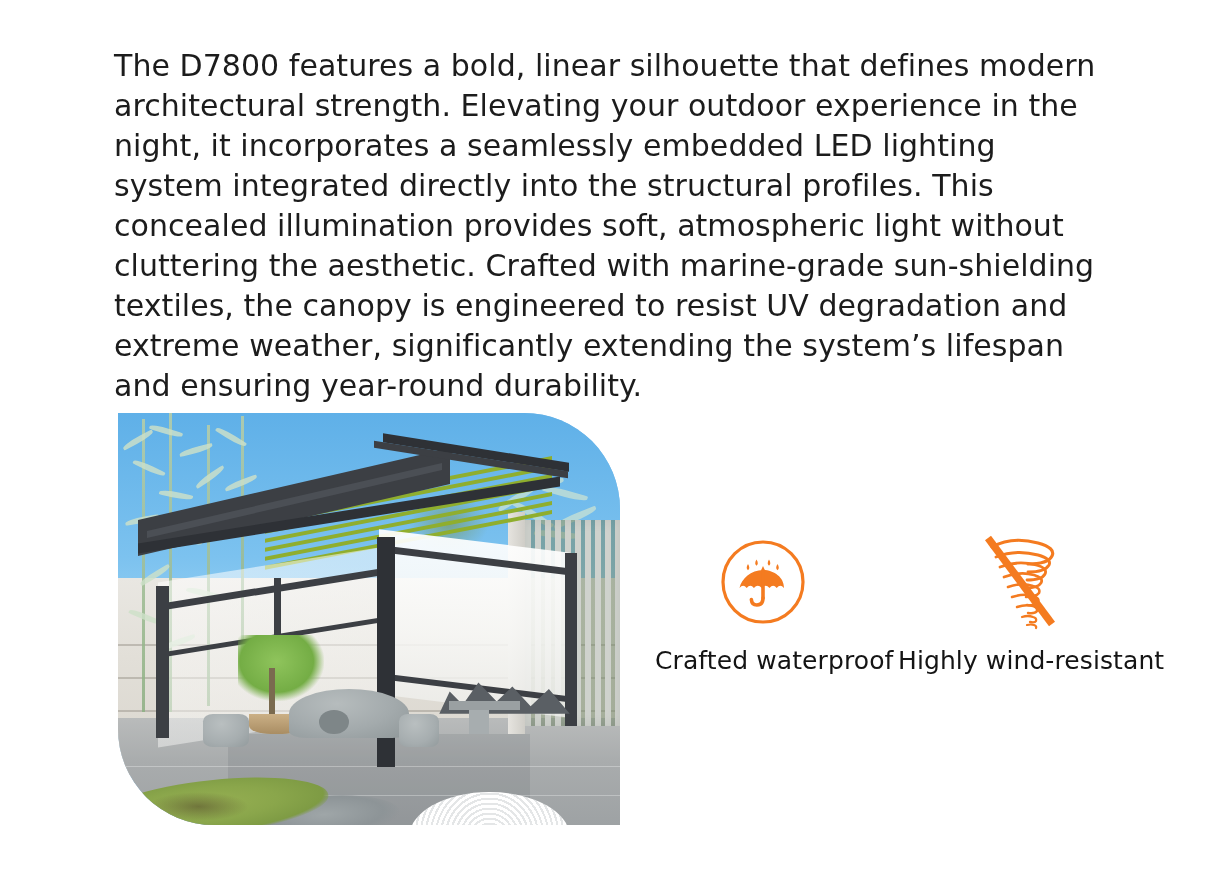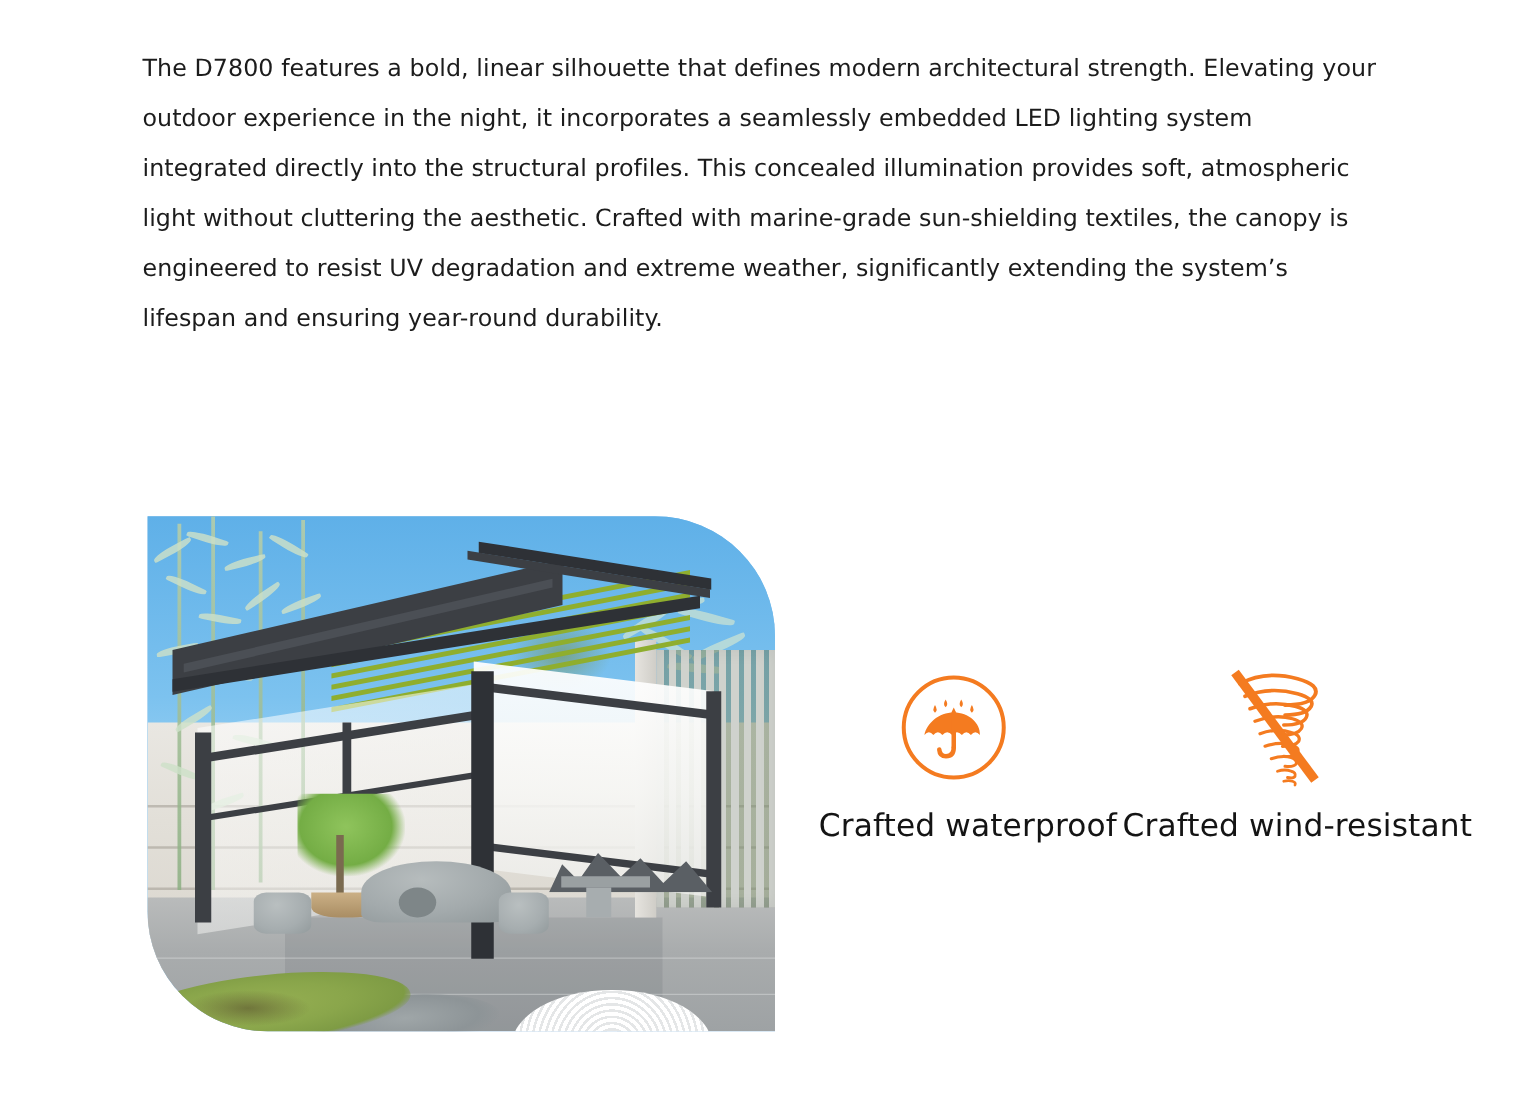--- a/index.html
+++ b/index.html
@@ -15,21 +15,21 @@
     font-family: "DejaVu Sans", "Liberation Sans", sans-serif;
   }
 
   
   #description-paragraph {
     position: absolute;
     left: 114px;
     top: 16px;
     width: 990px;
     color: #1c1c1c;
-    font-size: 19px;
+    font-size: 30px;
     line-height: 40px;
     letter-spacing: 0.05px;
     font-weight: 400;
     white-space: pre-wrap;
   }
 
   
   #product-photo {
     position: absolute;
     left: 118px;
@@ -330,16 +330,16 @@
           <path d="M34 57 q14 -5 25 -1 q8 2 6 7 q-3 4 -13 4" stroke-width="2.6"></path>
           <path d="M38 67 q12 -4 21 -1 q7 2 5 6 q-2 4 -11 3" stroke-width="2.5"></path>
           <path d="M43 77 q9 -3 16 -1 q5 2 4 5 q-2 3 -9 2" stroke-width="2.4"></path>
           <path d="M48 87 q6 -2 11 0 q4 1 3 4 q-1 2 -6 1" stroke-width="2.3"></path>
           <path d="M53 95 q4 -1 7 0 q3 1 2 3" stroke-width="2.2"></path>
         </g>
 
         <path d="M14 8 L78 94" stroke="#F47B20" stroke-width="7.5" stroke-linecap="butt"></path>
       </svg>
     </div>
-    <div class="feature-label">Crafted wind-resistant</div>
+    <div class="feature-label">Highly wind-resistant</div>
   </div>
 
 </div>
 
 </body></html>

